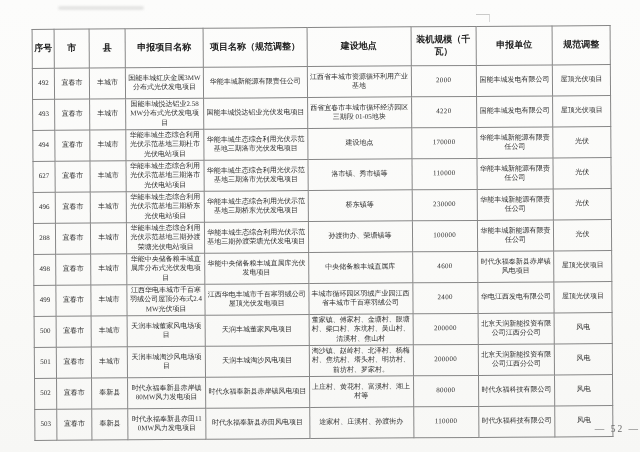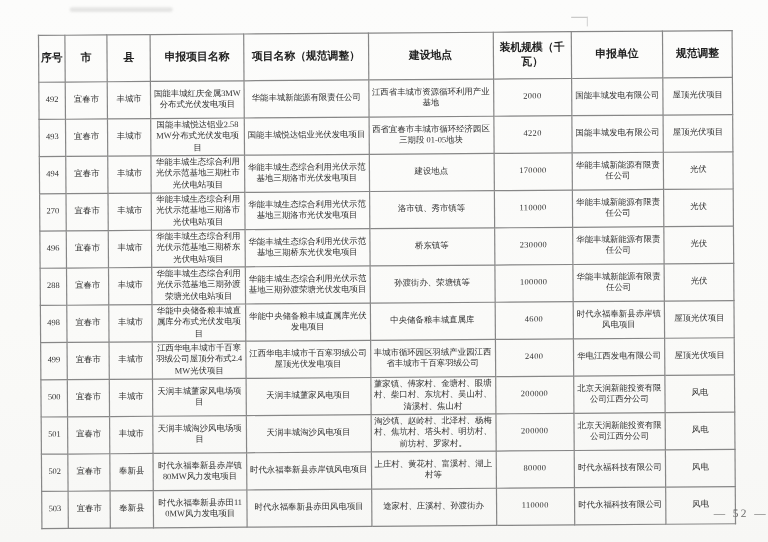--- a/index.html
+++ b/index.html
@@ -155,21 +155,21 @@
             <td class="c-city">宜春市</td>
             <td class="c-county">丰城市</td>
             <td class="c-declared_name">华能丰城生态综合利用光伏示范基地三期杜市光伏电站项目</td>
             <td class="c-adjusted_name">华能丰城生态综合利用光伏示范基地三期洛市光伏发电项目</td>
             <td class="c-location">建设地点</td>
             <td class="c-capacity_kw">170000</td>
             <td class="c-applicant">华能丰城新能源有限责任公司</td>
             <td class="c-type">光伏</td>
           </tr>
           <tr>
-            <td class="c-no">270</td>
+            <td class="c-no">627</td>
             <td class="c-city">宜春市</td>
             <td class="c-county">丰城市</td>
             <td class="c-declared_name">华能丰城生态综合利用光伏示范基地三期洛市光伏电站项目</td>
             <td class="c-adjusted_name">华能丰城生态综合利用光伏示范基地三期洛市光伏发电项目</td>
             <td class="c-location">洛市镇、秀市镇等</td>
             <td class="c-capacity_kw">110000</td>
             <td class="c-applicant">华能丰城新能源有限责任公司</td>
             <td class="c-type">光伏</td>
           </tr>
           <tr>

